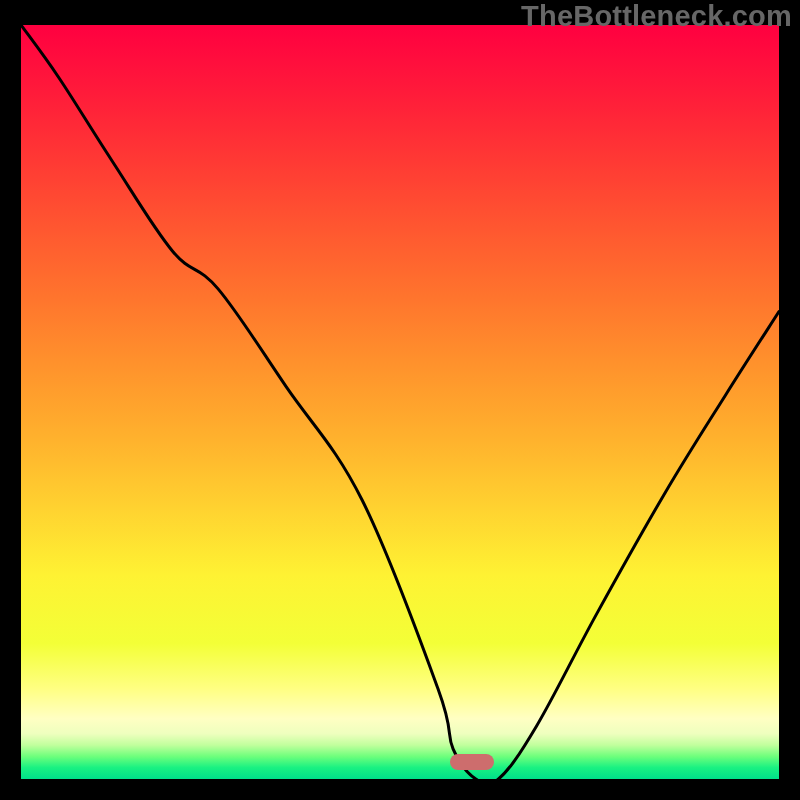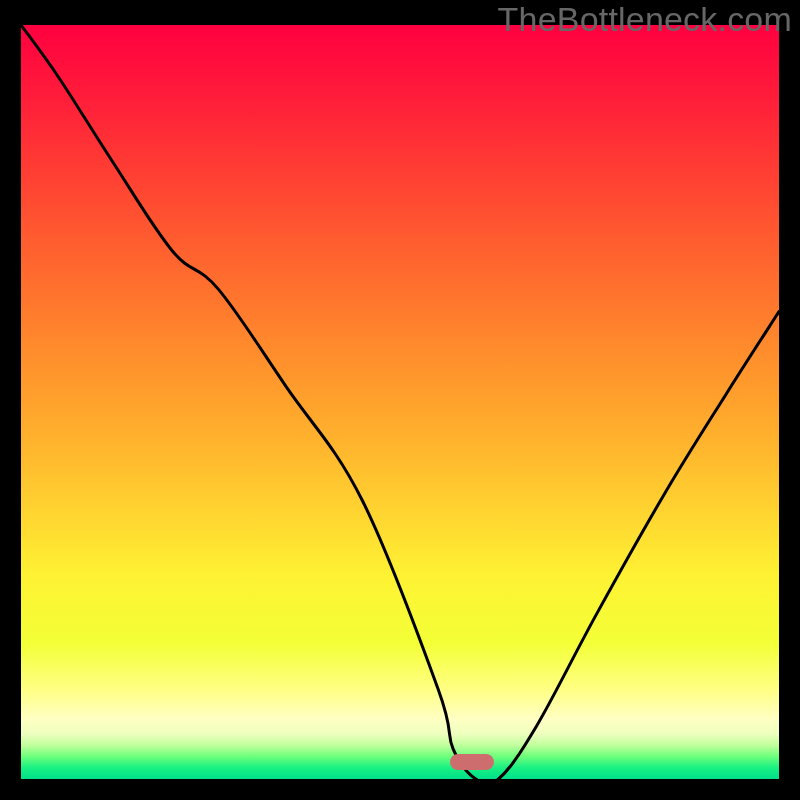--- a/index.html
+++ b/index.html
@@ -15,22 +15,22 @@
     position: relative;
     width: 800px;
     height: 800px;
     background: #000;
   }
   .watermark {
     position: absolute;
     top: 0px;
     right: 8px;
     color: #676767;
-    font-size: 34px;
-    font-weight: 400;
+    font-size: 29px;
+    font-weight: 700;
     letter-spacing: 0.2px;
     z-index: 5;
   }
   .plot {
     position: absolute;
     left: 21px;
     top: 25px;
     width: 758px;
     height: 754px;
     overflow: hidden;

